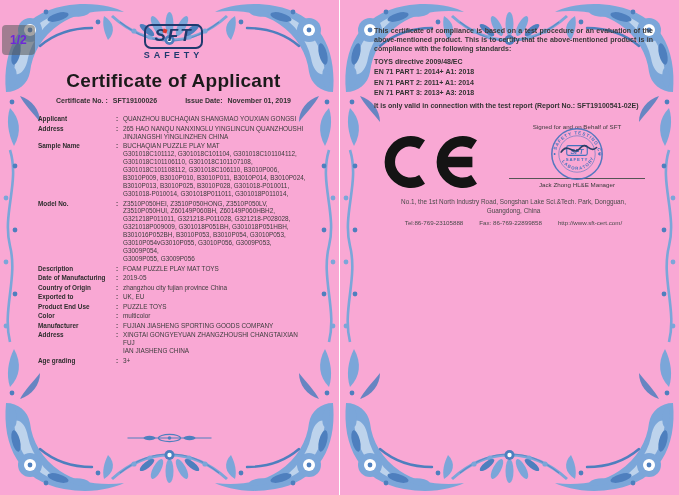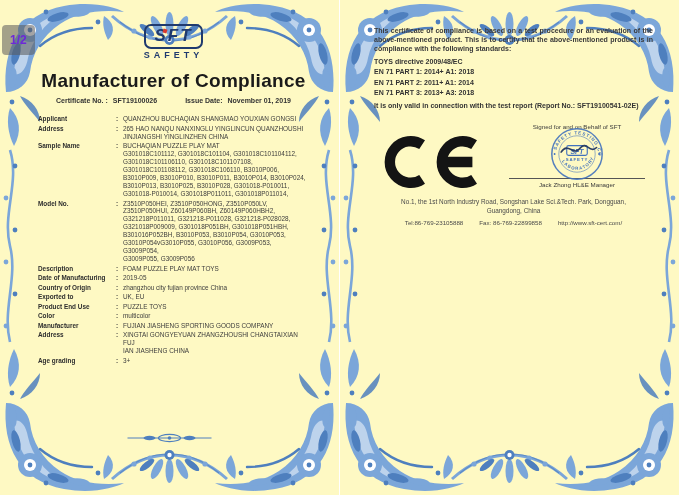--- a/index.html
+++ b/index.html
@@ -1,18 +1,18 @@
 <!DOCTYPE html>
 <html><head>
 <meta charset="utf-8">
 <style>
   html,body{margin:0;padding:0;background:#ffffff;}
   .canvas{position:relative;width:679px;height:495px;background:#ffffff;overflow:hidden;
           font-family:"Liberation Sans", sans-serif;}
-  .page{position:absolute;top:0;width:339px;height:495px;background:#fef9c3;}
+  .page{position:absolute;top:0;width:339px;height:495px;background:#f9a8d4;}
   .page-left{left:0;}
   .page-right{left:340px;}
   .border-svg{position:absolute;top:0;left:0;width:339px;height:495px;z-index:1;}
   .content{position:relative;z-index:2;}
 
   
   .lp-content{padding:24px 30px 0 38px;}
   .logo-wrap{text-align:center;}
   .logo-box{position:relative;display:inline-block;border:2.2px solid #1f3a6e;border-radius:7px;
             padding:0 8px 1px 8px;color:#1f3a6e;font-weight:bold;font-style:italic;
@@ -123,21 +123,21 @@
 
     <div class="content lp-content">
       <div class="logo-wrap">
         <div class="logo-box">
           <span>SFT</span>
           <span class="logo-dot"></span>
         </div>
         <div class="logo-sub">SAFETY</div>
       </div>
 
-      <div class="title">Manufacturer of Compliance</div>
+      <div class="title">Certificate of Applicant</div>
 
       <div class="cert-line">
         <span>Certificate No. :</span>
         <span>SFT19100026</span>
         <span class="cert-gap"></span>
         <span>Issue Date:</span>
         <span>November 01, 2019</span>
       </div>
 
       <div class="fields">

